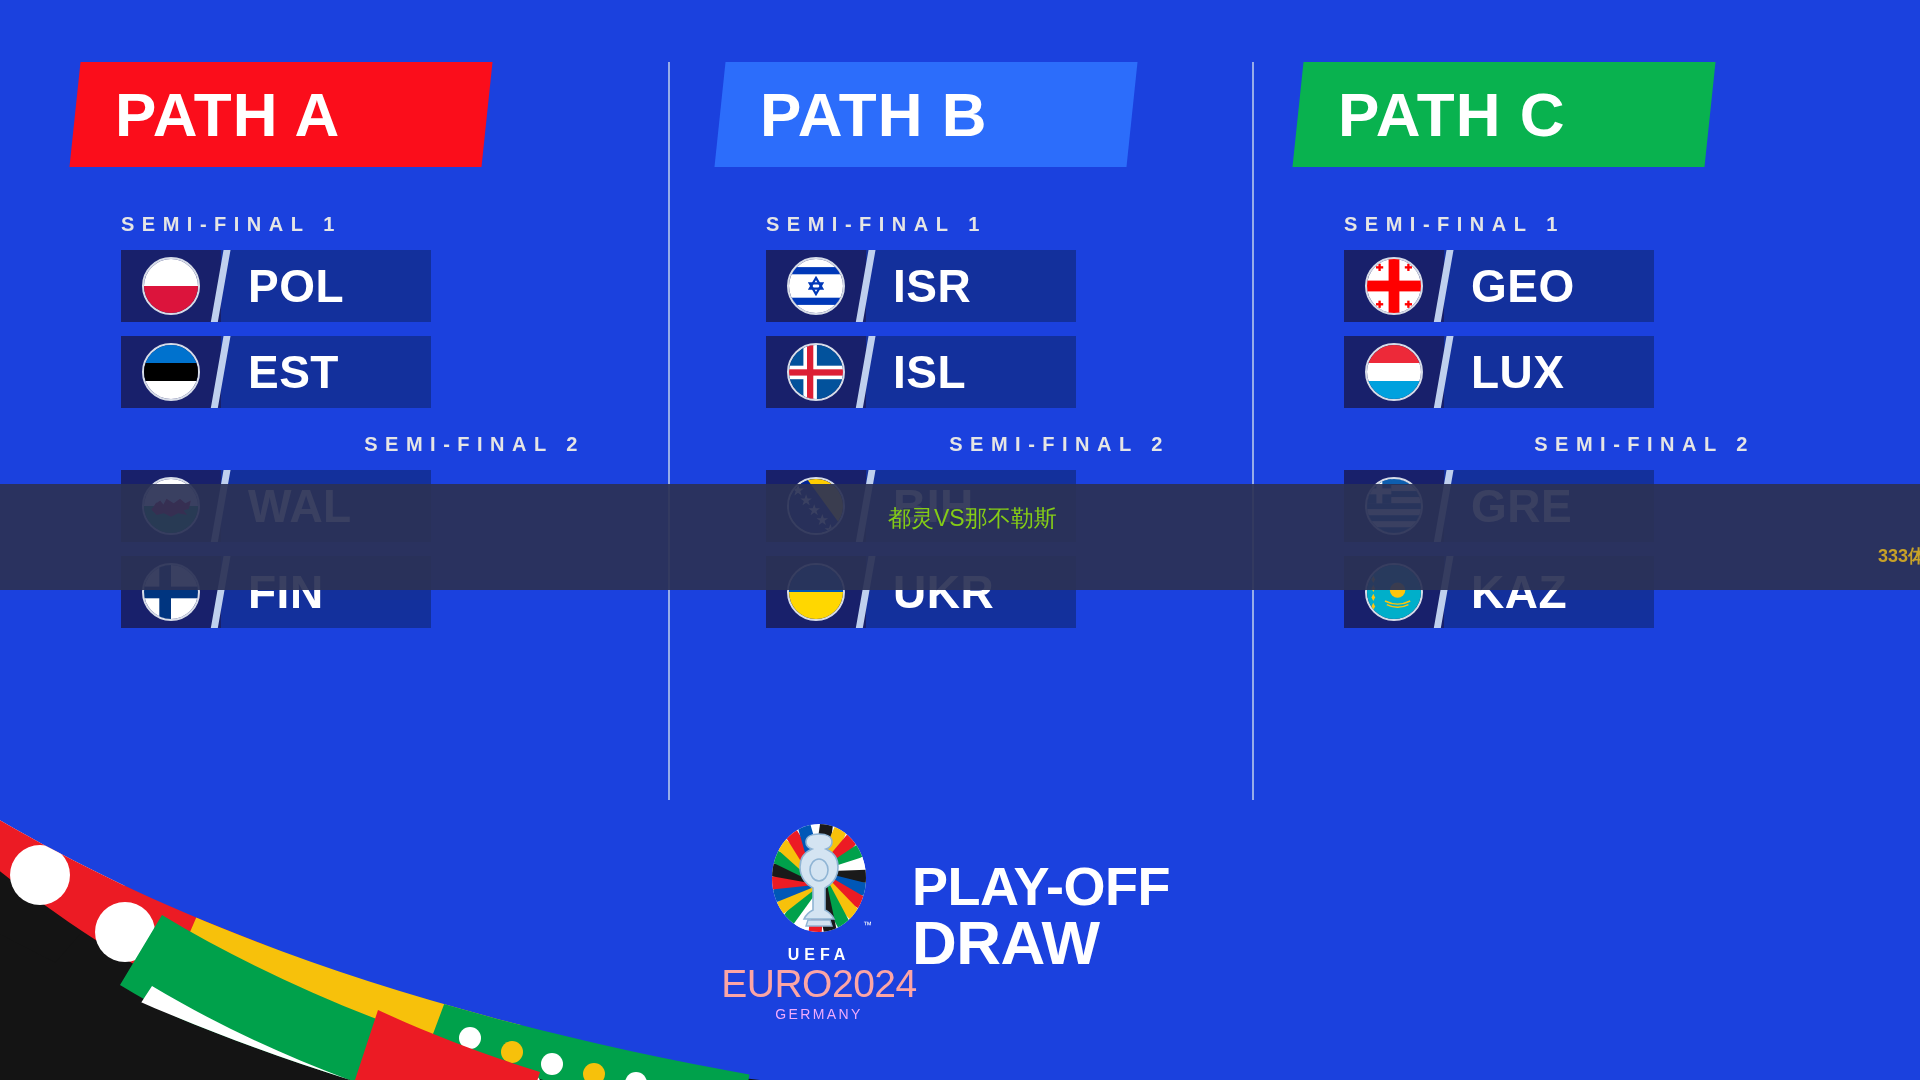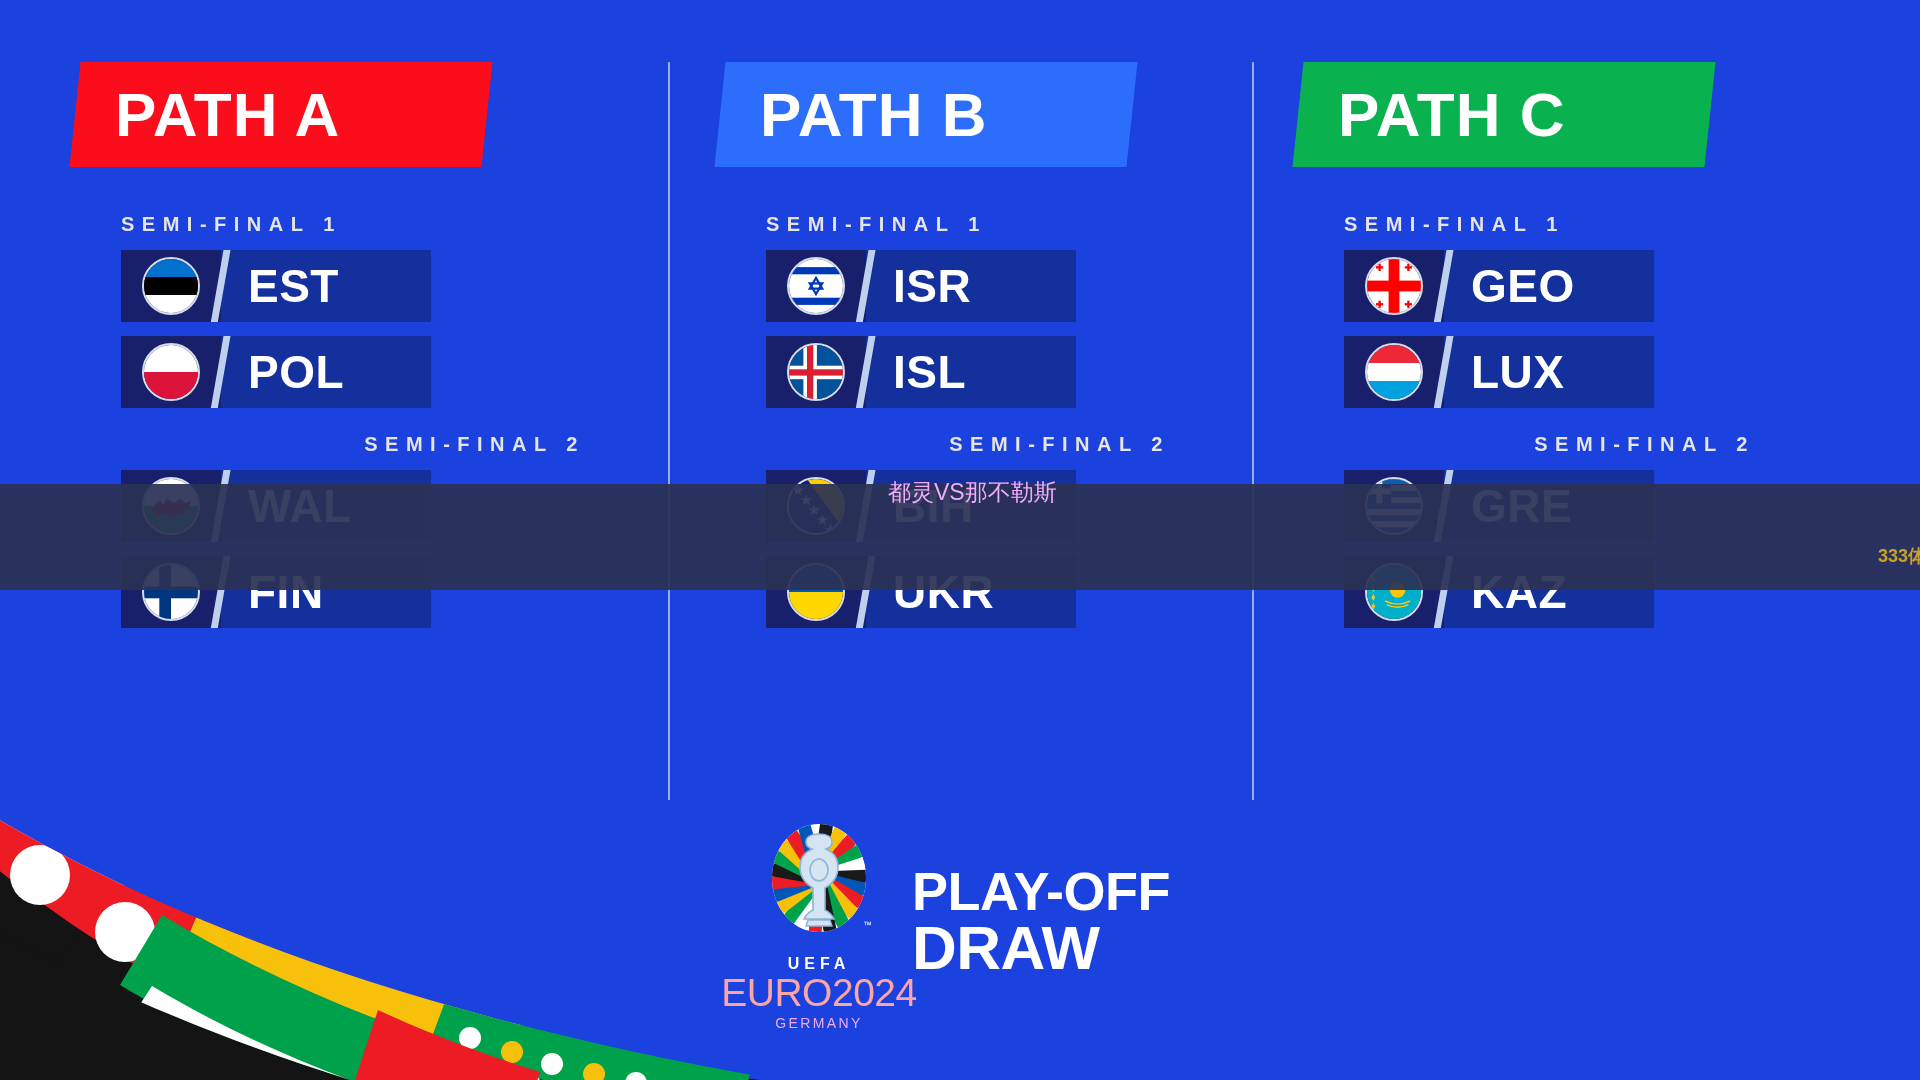--- a/index.html
+++ b/index.html
@@ -107,41 +107,41 @@
     white-space:nowrap;
   }
 
   
   #overlay-band {
     position:absolute; left:0; top:484px; width:1920px; height:106px;
     background:#2B3255; opacity:0.93;
     z-index:50;
   }
   #overlay-text {
-    position:absolute; left:888px; top:477px;
-    color:#f0abfc; font-size:23px; font-weight:normal;
+    position:absolute; left:888px; top:503px;
+    color:#84cc16; font-size:23px; font-weight:normal;
     z-index:51; white-space:nowrap;
   }
   #overlay-watermark {
     position:absolute; left:1878px; top:544px;
     color:#C8A228; font-size:18px; font-weight:bold;
     z-index:51; white-space:nowrap;
   }
 
   
   #footer {
     position:absolute; left:760px; top:822px;
     display:flex; align-items:center; gap:34px;
     z-index:10;
   }
   #euro-logo { width:118px; display:flex; flex-direction:column; align-items:center; }
   #euro-logo .mark { width:118px; height:118px; position:relative; }
   #euro-logo .uefa {
     color:#fff; font-size:16px; font-weight:bold; letter-spacing:5px;
-    margin-top:15px;
+    margin-top:6px;
   }
   #euro-logo .euro2024 {
     color:#fca5a5; font-size:39px; font-weight:normal; letter-spacing:-0.5px;
     line-height:1.05;
   }
   #euro-logo .germany {
     color:#f0abfc; font-size:14px; font-weight:normal; letter-spacing:2.4px;
     margin-top:1px;
   }
   #playoff-title { line-height:0.98; padding-bottom:10px; }
@@ -222,39 +222,39 @@
     </div>
 
     <div class="sf-label">SEMI-FINAL 1</div>
 
     <div class="team-row">
       <div class="row-left"></div>
       <div class="row-right"></div>
       <div class="slash"></div>
       <div class="flag">
         <svg viewBox="0 0 60 60">
+            <rect width="60" height="30" fill="#FFFFFF"></rect>
+            <rect y="30" width="60" height="30" fill="#DC143C"></rect>
+          </svg>
+      </div>
+      <div class="team-code">POL</div>
+    </div>
+
+    <div class="team-row">
+      <div class="row-left"></div>
+      <div class="row-right"></div>
+      <div class="slash"></div>
+      <div class="flag">
+        <svg viewBox="0 0 60 60">
             <rect width="60" height="20" fill="#0072CE"></rect>
             <rect y="20" width="60" height="20" fill="#000000"></rect>
             <rect y="40" width="60" height="20" fill="#FFFFFF"></rect>
           </svg>
       </div>
       <div class="team-code">EST</div>
-    </div>
-
-    <div class="team-row">
-      <div class="row-left"></div>
-      <div class="row-right"></div>
-      <div class="slash"></div>
-      <div class="flag">
-        <svg viewBox="0 0 60 60">
-            <rect width="60" height="30" fill="#FFFFFF"></rect>
-            <rect y="30" width="60" height="30" fill="#DC143C"></rect>
-          </svg>
-      </div>
-      <div class="team-code">POL</div>
     </div>
 
     <div class="sf-label second">SEMI-FINAL 2</div>
 
     <div class="team-row">
       <div class="row-left"></div>
       <div class="row-right"></div>
       <div class="slash"></div>
       <div class="flag">
         <svg viewBox="0 0 60 60">

